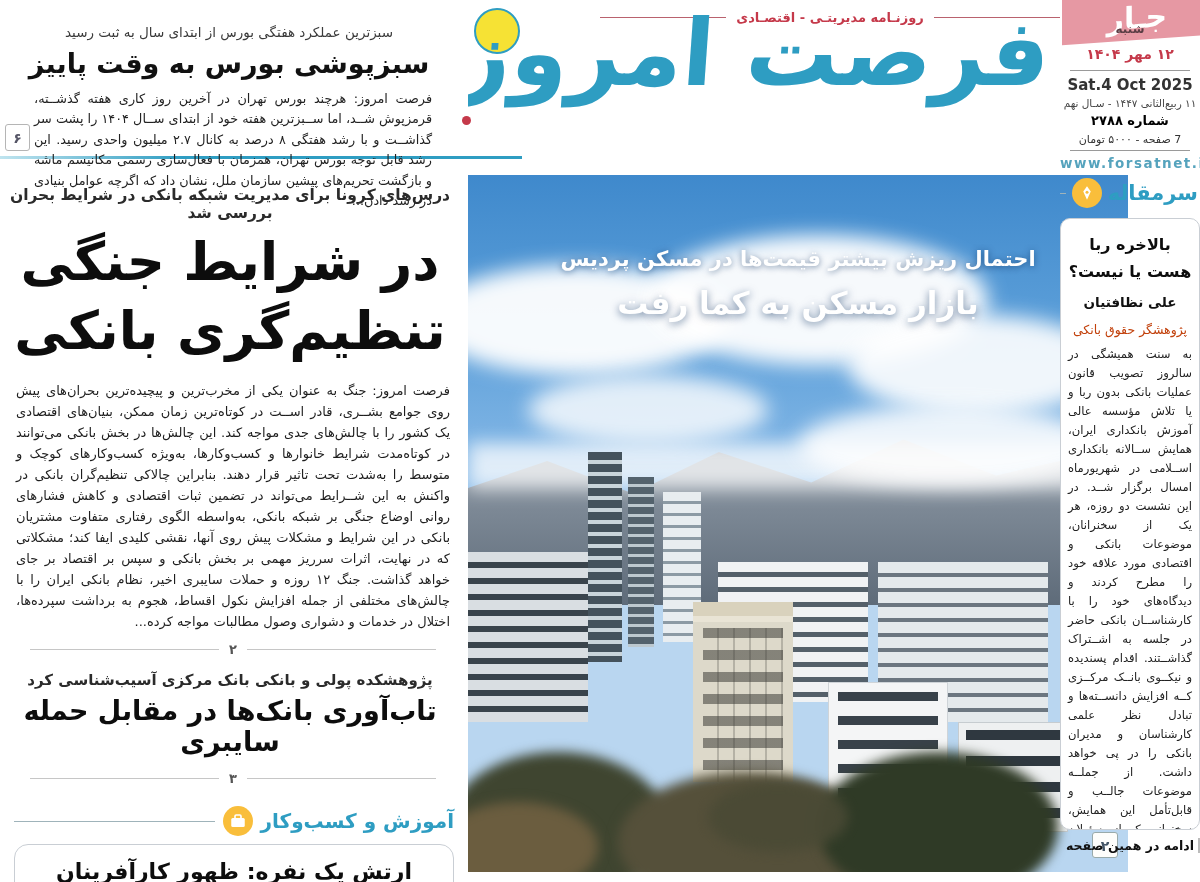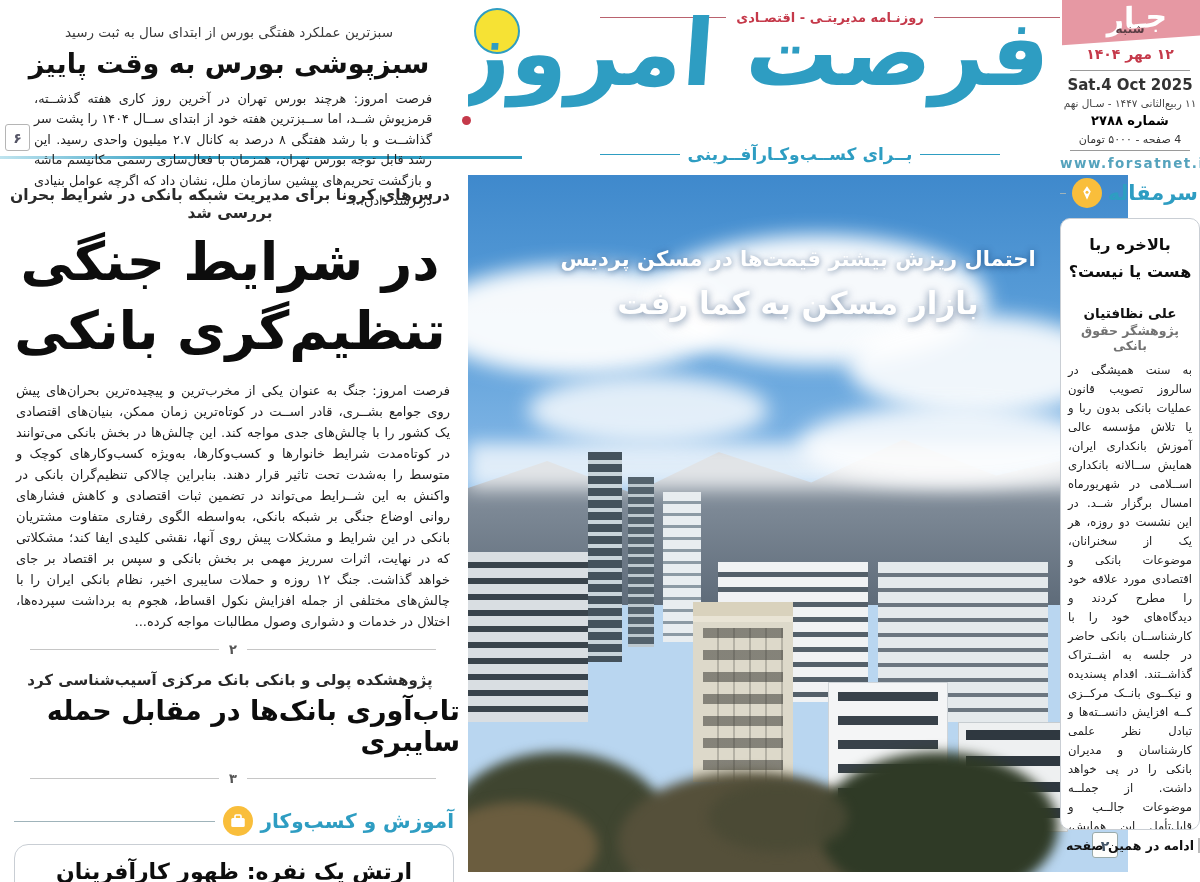--- a/index.html
+++ b/index.html
@@ -66,21 +66,21 @@
   
   .leftcol{ position:absolute; top:186px; left:0; width:460px; text-align:center;}
   .lead-kicker{ color:#2b2b2b; font-size:15.5px; font-weight:600;}
   .lead-headline{ margin-top:6px; color:#0d0d0d; font-size:53px; font-weight:900; line-height:1.3; letter-spacing:-1px;}
   .lead-body{ margin-top:14px; padding:0 10px 0 16px; text-align:justify; color:#1e1e1e;
     font-size:13px; line-height:1.62;}
   .num-divider{ display:flex; align-items:center; gap:10px; margin:10px 24px 0 30px;}
   .num-divider .nd-line{ flex:1; height:1px; background:#c6c6c6;}
   .num-divider .nd-num{ color:#555; font-size:13px; font-weight:bold;}
   .cyber-kicker{ margin-top:14px; color:#2b2b2b; font-size:15px; font-weight:600;}
-  .cyber-headline{ margin-top:6px; color:#0d0d0d; font-size:27px; font-weight:900;text-align:right;}
+  .cyber-headline{ margin-top:6px; color:#0d0d0d; font-size:27px; font-weight:900;}
   .cyber-div{ margin-top:14px;}
   
   .section-row{ display:flex; align-items:center; gap:8px; margin:20px 6px 0 14px; direction:rtl;}
   .section-title{ color:#2e9dc2; font-size:20px; font-weight:900; white-space:nowrap;}
   .section-icon{ width:30px; height:30px; border-radius:50%; background:#f9be3b; position:relative; flex:0 0 auto;}
   .section-icon svg{ position:absolute; inset:6px;}
   .section-row .sr-line{ flex:1; height:1px; background:#9fb3ba;}
   .biz-box{
     position:relative; margin:8px 6px 0 14px; border:1.5px solid #c9ced4; border-radius:14px;
     padding:14px 14px 6px; height:182px; overflow:hidden;
@@ -146,60 +146,55 @@
   .edcol{ position:absolute; top:178px; left:1060px; width:140px;}
   .ed-header{ display:flex; align-items:center; gap:6px; direction:rtl; padding-right:2px;}
   .ed-title{ color:#2e9dc2; font-size:21px; font-weight:900; white-space:nowrap;}
   .ed-icon{ width:30px; height:30px; border-radius:50%; background:#f9be3b; position:relative; flex:0 0 auto;}
   .ed-icon svg{ position:absolute; inset:6px;}
   .ed-header .eh-line{ flex:1; height:1px; background:#9fb3ba; min-width:4px;}
   .ed-box{ position:relative; margin-top:10px; border:1.5px solid #c9ced4; border-radius:10px;
     padding:12px 7px 8px; height:612px; overflow:hidden; background:#fff;}
   .ed-notch{ right:24px;}
   .ed-art-title{ text-align:center; color:#0d0d0d; font-size:16px; font-weight:900; line-height:1.7;}
-  .ed-author{ margin-top:20px; text-align:center; color:#111; font-size:13.5px; font-weight:900;}
-  .ed-role{ margin-top:2px; text-align:center; color:#737373; font-size:12.5px; font-weight:700;}
+  .ed-author{ margin-top:9px; text-align:center; color:#111; font-size:13.5px; font-weight:900;}
+  .ed-role{ margin-top:12px; text-align:center; color:#c2410c; font-size:12.5px; font-weight:400;}
   .ed-body{ margin-top:8px; text-align:justify; color:#222; font-size:11.6px; line-height:1.64;}
   .ed-continued{ margin-top:8px; padding-right:4px; color:#111; font-size:12.5px; font-weight:bold;
     border-right:2px solid #bbb;}
 </style>
 </head>
 <body>
 
 <div class="page">
 
   <div class="tagline-row">
     <span class="tl-line"></span>
     <span class="tagline">روزنـامه مدیریتـی - اقتصـادی</span>
     <span class="tl-line"></span>
   </div>
 
   <div class="logo-wrap">
     <span class="logo-sun"></span>
     <div class="logo-title">فرصت امروز</div>
-    <div class="logo-sub-row">
-      <span class="ls-line"></span>
-      <span class="logo-subtitle">بــرای کســب‌وکـارآفــرینی</span>
-      <span class="ls-line"></span>
-    </div>
   </div>
   <span class="masthead-dot"></span>
   <div class="teal-rule"></div>
 
   <div class="dateblock">
     <div class="ribbon">
       <div class="ribbon-word">جـار</div>
     </div>
     <div class="weekday">شنبه</div>
     <div class="date-fa">۱۲ مهر ۱۴۰۴</div>
     <div class="db-line" style="top:70px"></div>
     <div class="date-en">Sat.4 Oct 2025</div>
     <div class="date-hijri">۱۱ ربیع‌الثانی ۱۴۴۷ - سـال نهم</div>
     <div class="issue">شماره ۲۷۸۸</div>
-    <div class="pages-price">4 صفحه - ۵۰۰۰ تومان</div>
+    <div class="pages-price">7 صفحه - ۵۰۰۰ تومان</div>
     <div class="db-line" style="top:150px"></div>
     <div class="website">www.forsatnet.ir</div>
   </div>
 
   <div class="tl-story">
     <div class="tl-kicker">سبزترین عملکرد هفتگی بورس از ابتدای سال به ثبت رسید</div>
     <div class="tl-headline">سبزپوشی بورس به وقت پاییز</div>
     <div class="tl-body">فرصت امروز: هرچند بورس تهران در آخرین روز کاری هفته گذشــته، قرمزپوش شــد، اما ســبزترین هفته خود از ابتدای ســال ۱۴۰۴ را پشت سر گذاشــت و با رشد هفتگی ۸ درصد به کانال ۲.۷ میلیون واحدی رسید. این رشد قابل توجه بورس تهران، همزمان با فعال‌سازی رسمی مکانیسم ماشه و بازگشت تحریم‌های پیشین سازمان ملل، نشان داد که اگرچه عوامل بنیادی در رشد دادن...</div>
     <div class="badge-box tl-badge">۶</div>
   </div>

